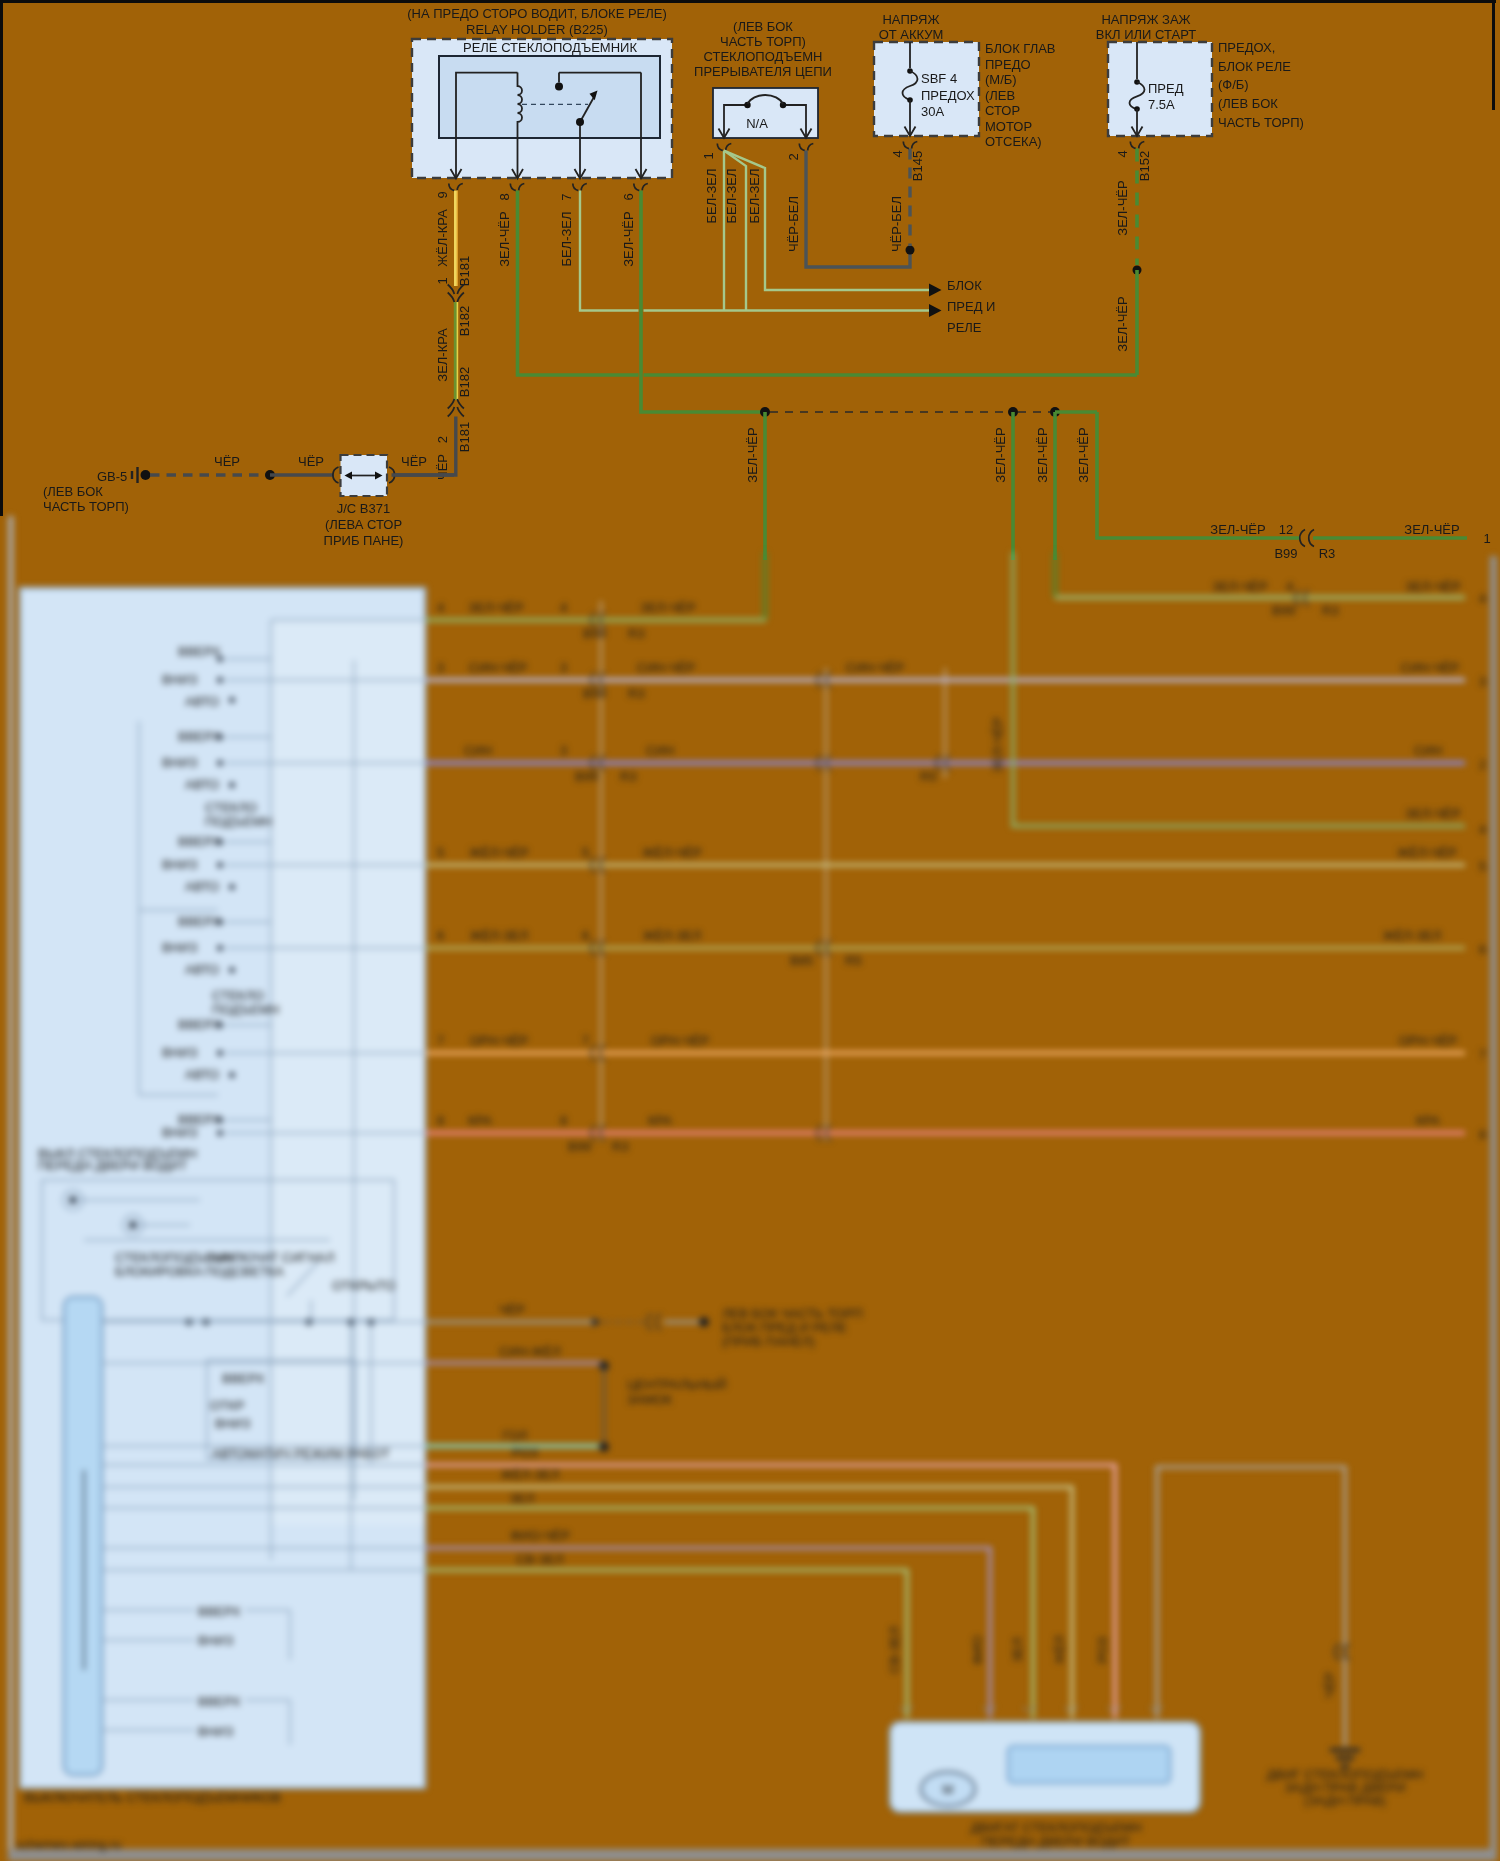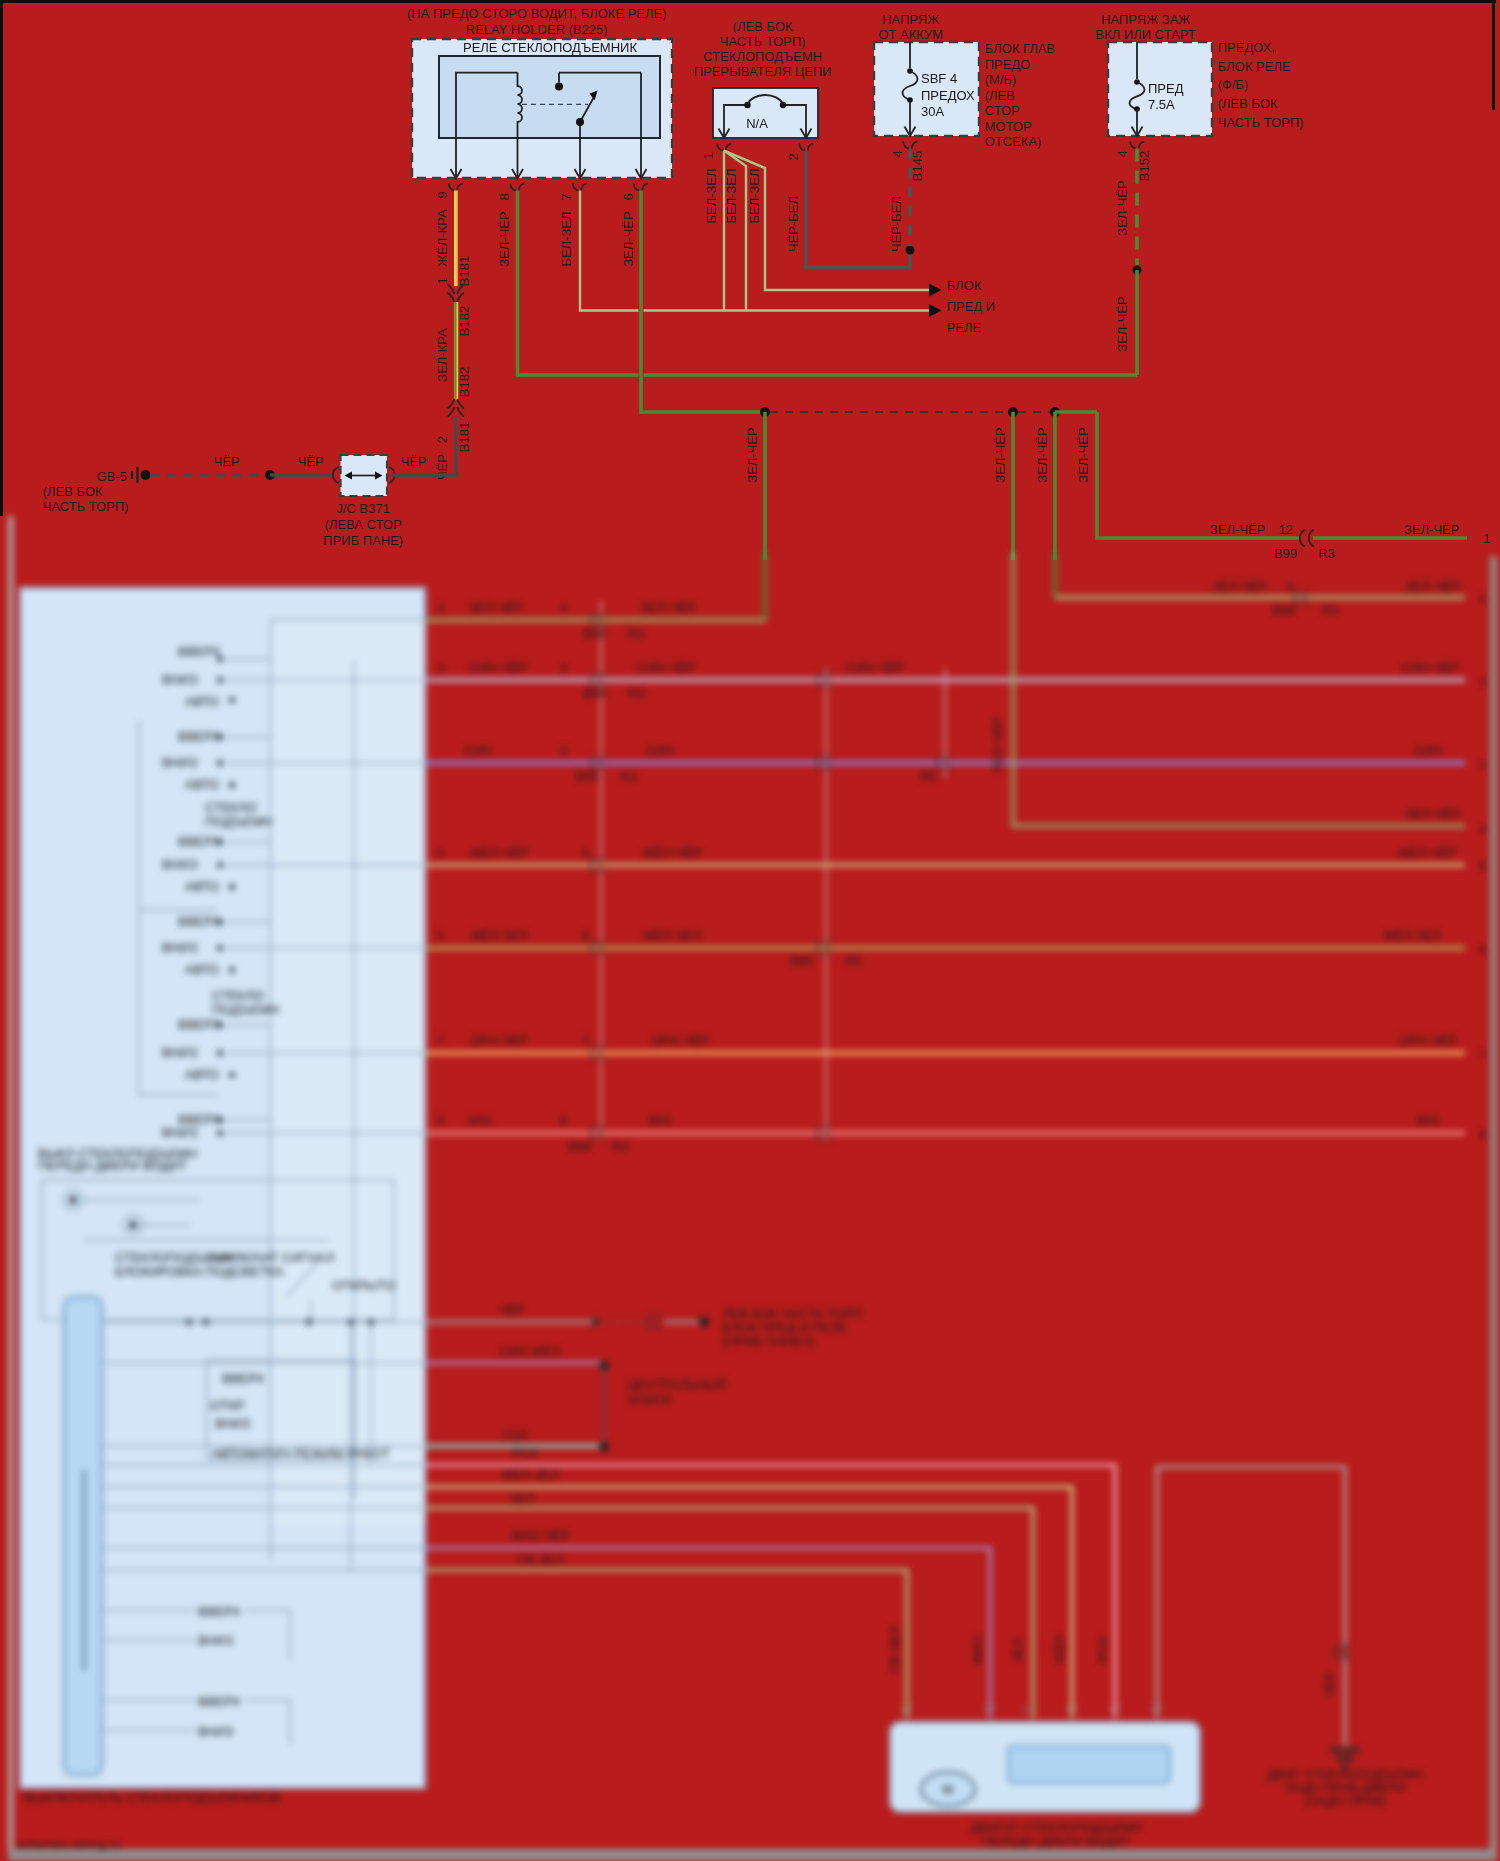--- a/index.html
+++ b/index.html
@@ -1,15 +1,15 @@
 <!DOCTYPE html>
 <html><head><meta charset="utf-8">
 <style>
 html,body{margin:0;padding:0;background:#fff}
-#page{position:relative;width:1500px;height:1861px;background:#b91c1c;overflow:hidden;font-family:"Liberation Sans",sans-serif}
+#page{position:relative;width:1500px;height:1861px;background:#a16207;overflow:hidden;font-family:"Liberation Sans",sans-serif}
 svg{font-family:"Liberation Sans",sans-serif}
 svg text{font-size:13px;fill:#191919}
 #blur{position:absolute;left:0;top:512px;width:1500px;height:1349px;filter:blur(3.2px)}
 </style></head>
 <body>
 <div id="page">
 <svg id="crisp" width="1500" height="1861" style="position:absolute;left:0;top:0">
 
 <rect x="0" y="0" width="1496" height="3" fill="#0c0c0c"></rect>
 <rect x="0" y="0" width="3" height="516" fill="#0c0c0c"></rect>

